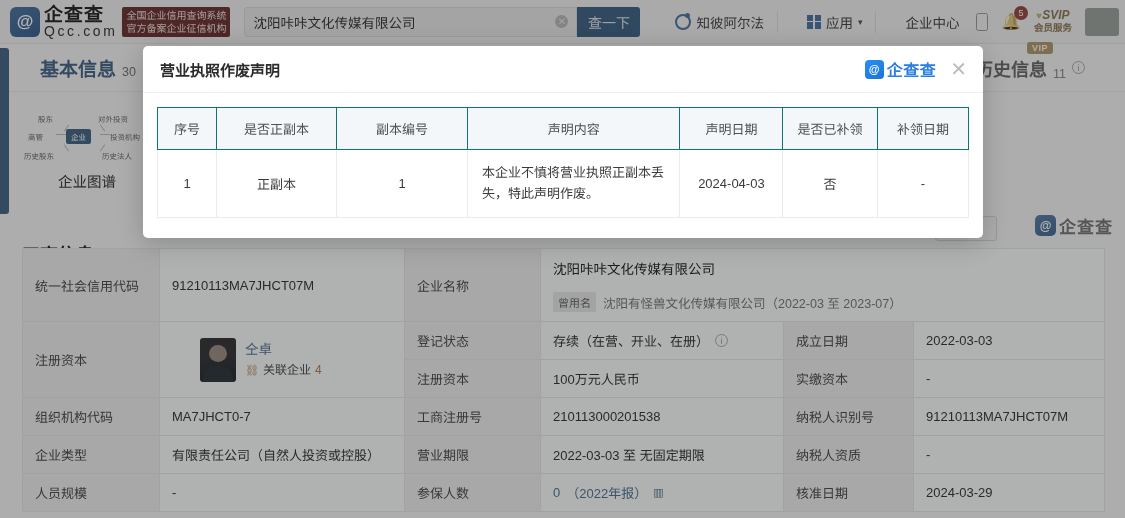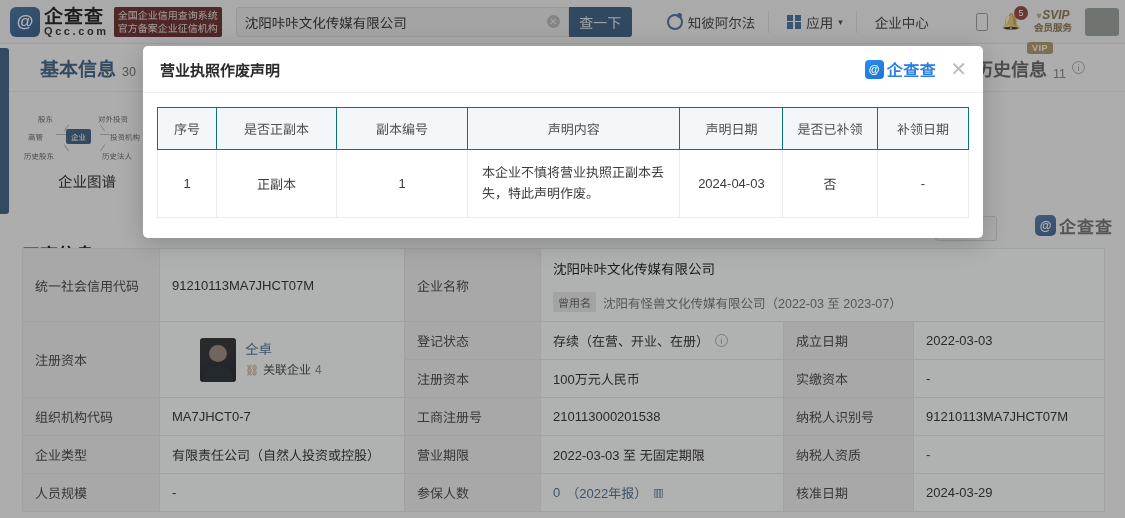--- a/index.html
+++ b/index.html
@@ -22,21 +22,21 @@
   }
   .logo-wrap { display: flex; align-items: center; margin-left: 10px; }
   .logo-mark {
     width: 30px; height: 30px; border-radius: 6px;
     background: linear-gradient(150deg,#2a7fe0,#1769d0);
     display: flex; align-items: center; justify-content: center;
     color: #fff; font-size: 17px; font-weight: bold;
   }
   .logo-text { margin-left: 4px; line-height: 1; }
   .logo-cn { font-size: 19px; font-weight: bold; color: #2b2b2b; letter-spacing: 1px; }
-  .logo-en { font-size: 11px; color: #3a3a3a; letter-spacing: 2.6px; font-weight: bold; text-align: right; }
+  .logo-en { font-size: 14px; color: #3a3a3a; letter-spacing: 2.6px; font-weight: normal; text-align: right; }
   .logo-badge {
     margin-left: 5px; background: #a52a2a; color: #ffd9d9;
     font-size: 10px; line-height: 13px; padding: 2px 4px; border-radius: 2px;
     text-align: center;
   }
   .logo-badge div { white-space: nowrap; }
 
   .searchbox {
     margin-left: 14px; width: 333px; height: 30px; background: #e8eaec;
     border: 1px solid #d9dbdf; border-radius: 3px 0 0 3px;
@@ -51,21 +51,21 @@
     width: 13px; height: 13px; border-radius: 50%; background: #b9bcc0;
     color: #e8eaec; font-size: 10px; line-height: 13px; text-align: center;
     cursor: pointer;
   }
   .search-btn {
     width: 63px; height: 30px; background: #1f6fb8; color: #dbe7f3;
     font-size: 14px; display: flex; align-items: center; justify-content: center;
     border-radius: 0 3px 3px 0; cursor: pointer;
   }
 
-  .nav-group { display: flex; align-items: center; margin-left: 22px; gap: 5px; text-align: center; }
+  .nav-group { display: flex; align-items: center; margin-left: 22px; gap: 16px; text-align: center; }
   .nav-item {
     display: flex; align-items: center; gap: 5px;
     padding: 0 13px; font-size: 13.5px; color: #4a4a4a; cursor: pointer;
     height: 22px; border-right: 1px solid #dcdee1;
   }
   .nav-item:last-child { border-right: none; }
   .zhibi-ic {
     width: 16px; height: 16px; border-radius: 50%;
     border: 2px solid #2a7fe0; position: relative;
   }

